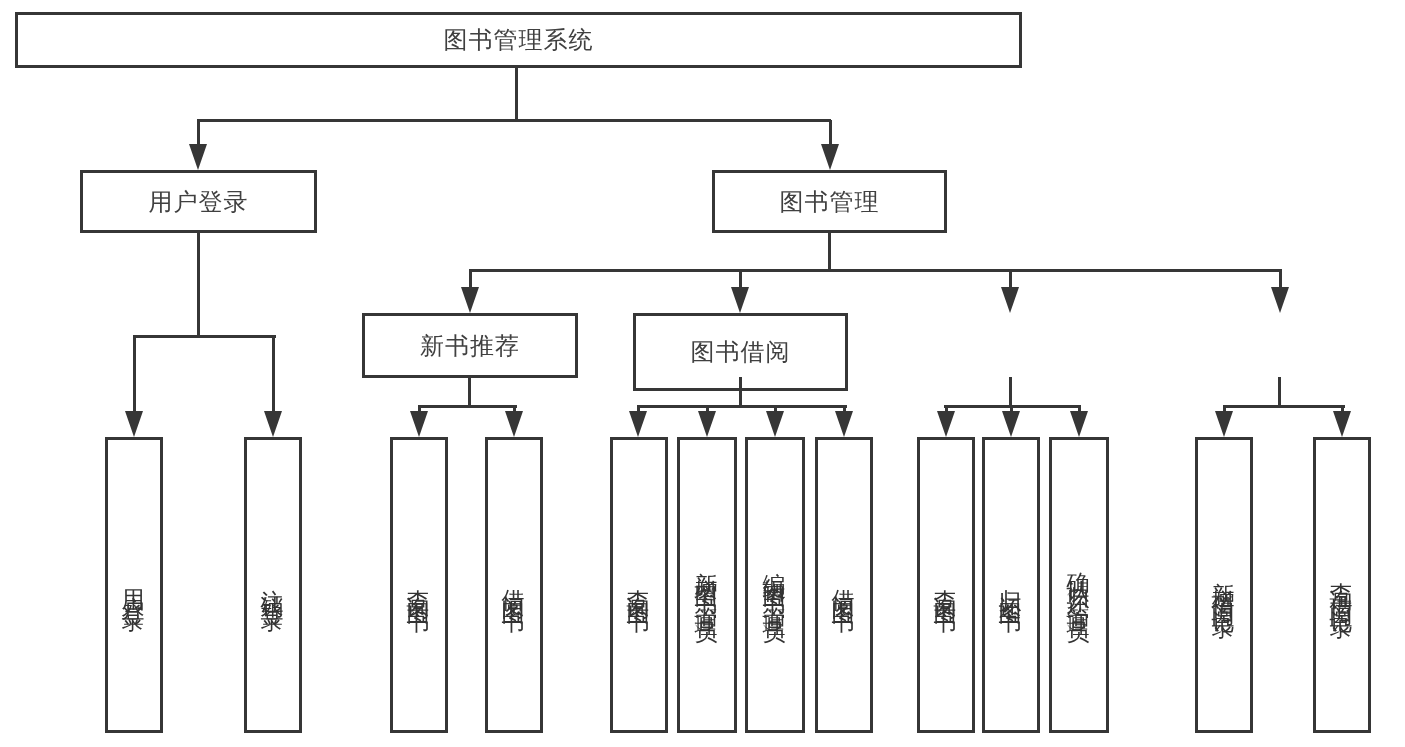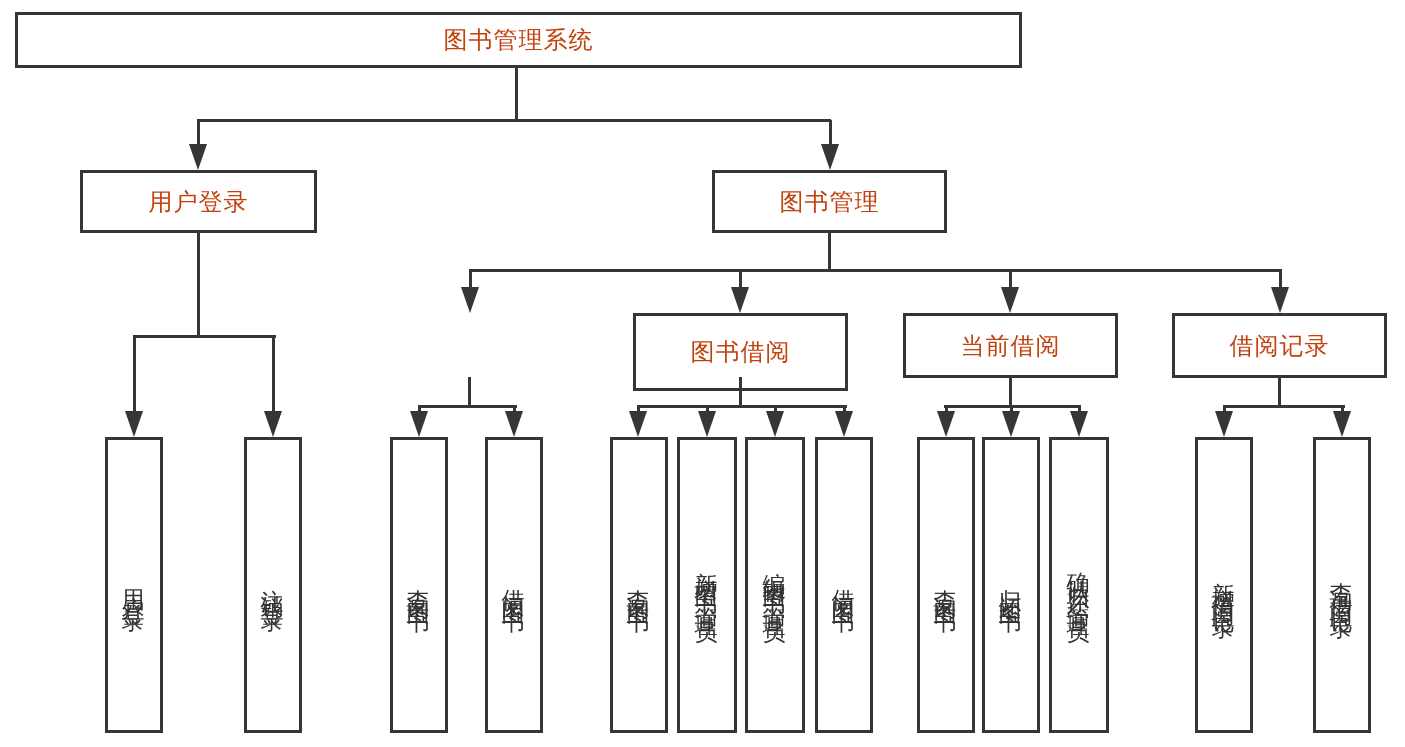--- a/index.html
+++ b/index.html
@@ -8,21 +8,21 @@
     width: 1405px;
     height: 747px;
     background: #ffffff;
     font-family: "Liberation Sans", "DejaVu Sans", sans-serif;
     overflow: hidden;
   }
   .node, .leaf, .vline, .hline, .arrow { position: absolute; box-sizing: border-box; }
   .node {
     display: flex; align-items: center; justify-content: center;
     border: 3px solid #363636; background: #ffffff;
-    font-size: 24px; color: #c2410c; letter-spacing: 1px;
+    font-size: 24px; color: #404040; letter-spacing: 1px;
   }
   .leaf {
     display: flex; align-items: center; justify-content: center;
     border: 3px solid #363636; background: #ffffff;
     width: 58px; height: 296px; top: 437px;
   }
   .leaf.wide { width: 60px; }
   .vtext {
     writing-mode: vertical-rl; text-orientation: mixed;
     font-size: 23px; letter-spacing: 7px; color: #333333; white-space: nowrap;
@@ -49,26 +49,25 @@
 <body>
 
 <div class="stage">
 
   <div class="node" style="left:15px; top:12px; width:1007px; height:56px;">图书管理系统</div>
 
   <div class="node" style="left:80px; top:170px; width:237px; height:63px;">用户登录</div>
 
   <div class="node" style="left:712px; top:170px; width:235px; height:63px;">图书管理</div>
 
+  <div class="node" style="left:362px; top:313px; width:216px; height:65px;">新书推荐</div>
 
   <div class="node" style="left:633px; top:313px; width:215px; height:78px;">图书借阅</div>
 
-  <div class="node" style="left:903px; top:313px; width:215px; height:65px;">当前借阅</div>
 
-  <div class="node" style="left:1172px; top:313px; width:215px; height:65px;">借阅记录</div>
 
   <div class="leaf" style="left:105px;">
     <span class="vtext">用户登录</span>
   </div>
   <div class="leaf" style="left:244px;">
     <span class="vtext">注销登录</span>
   </div>
 
   <div class="leaf" style="left:390px;">
     <span class="vtext">查询图书</span>

